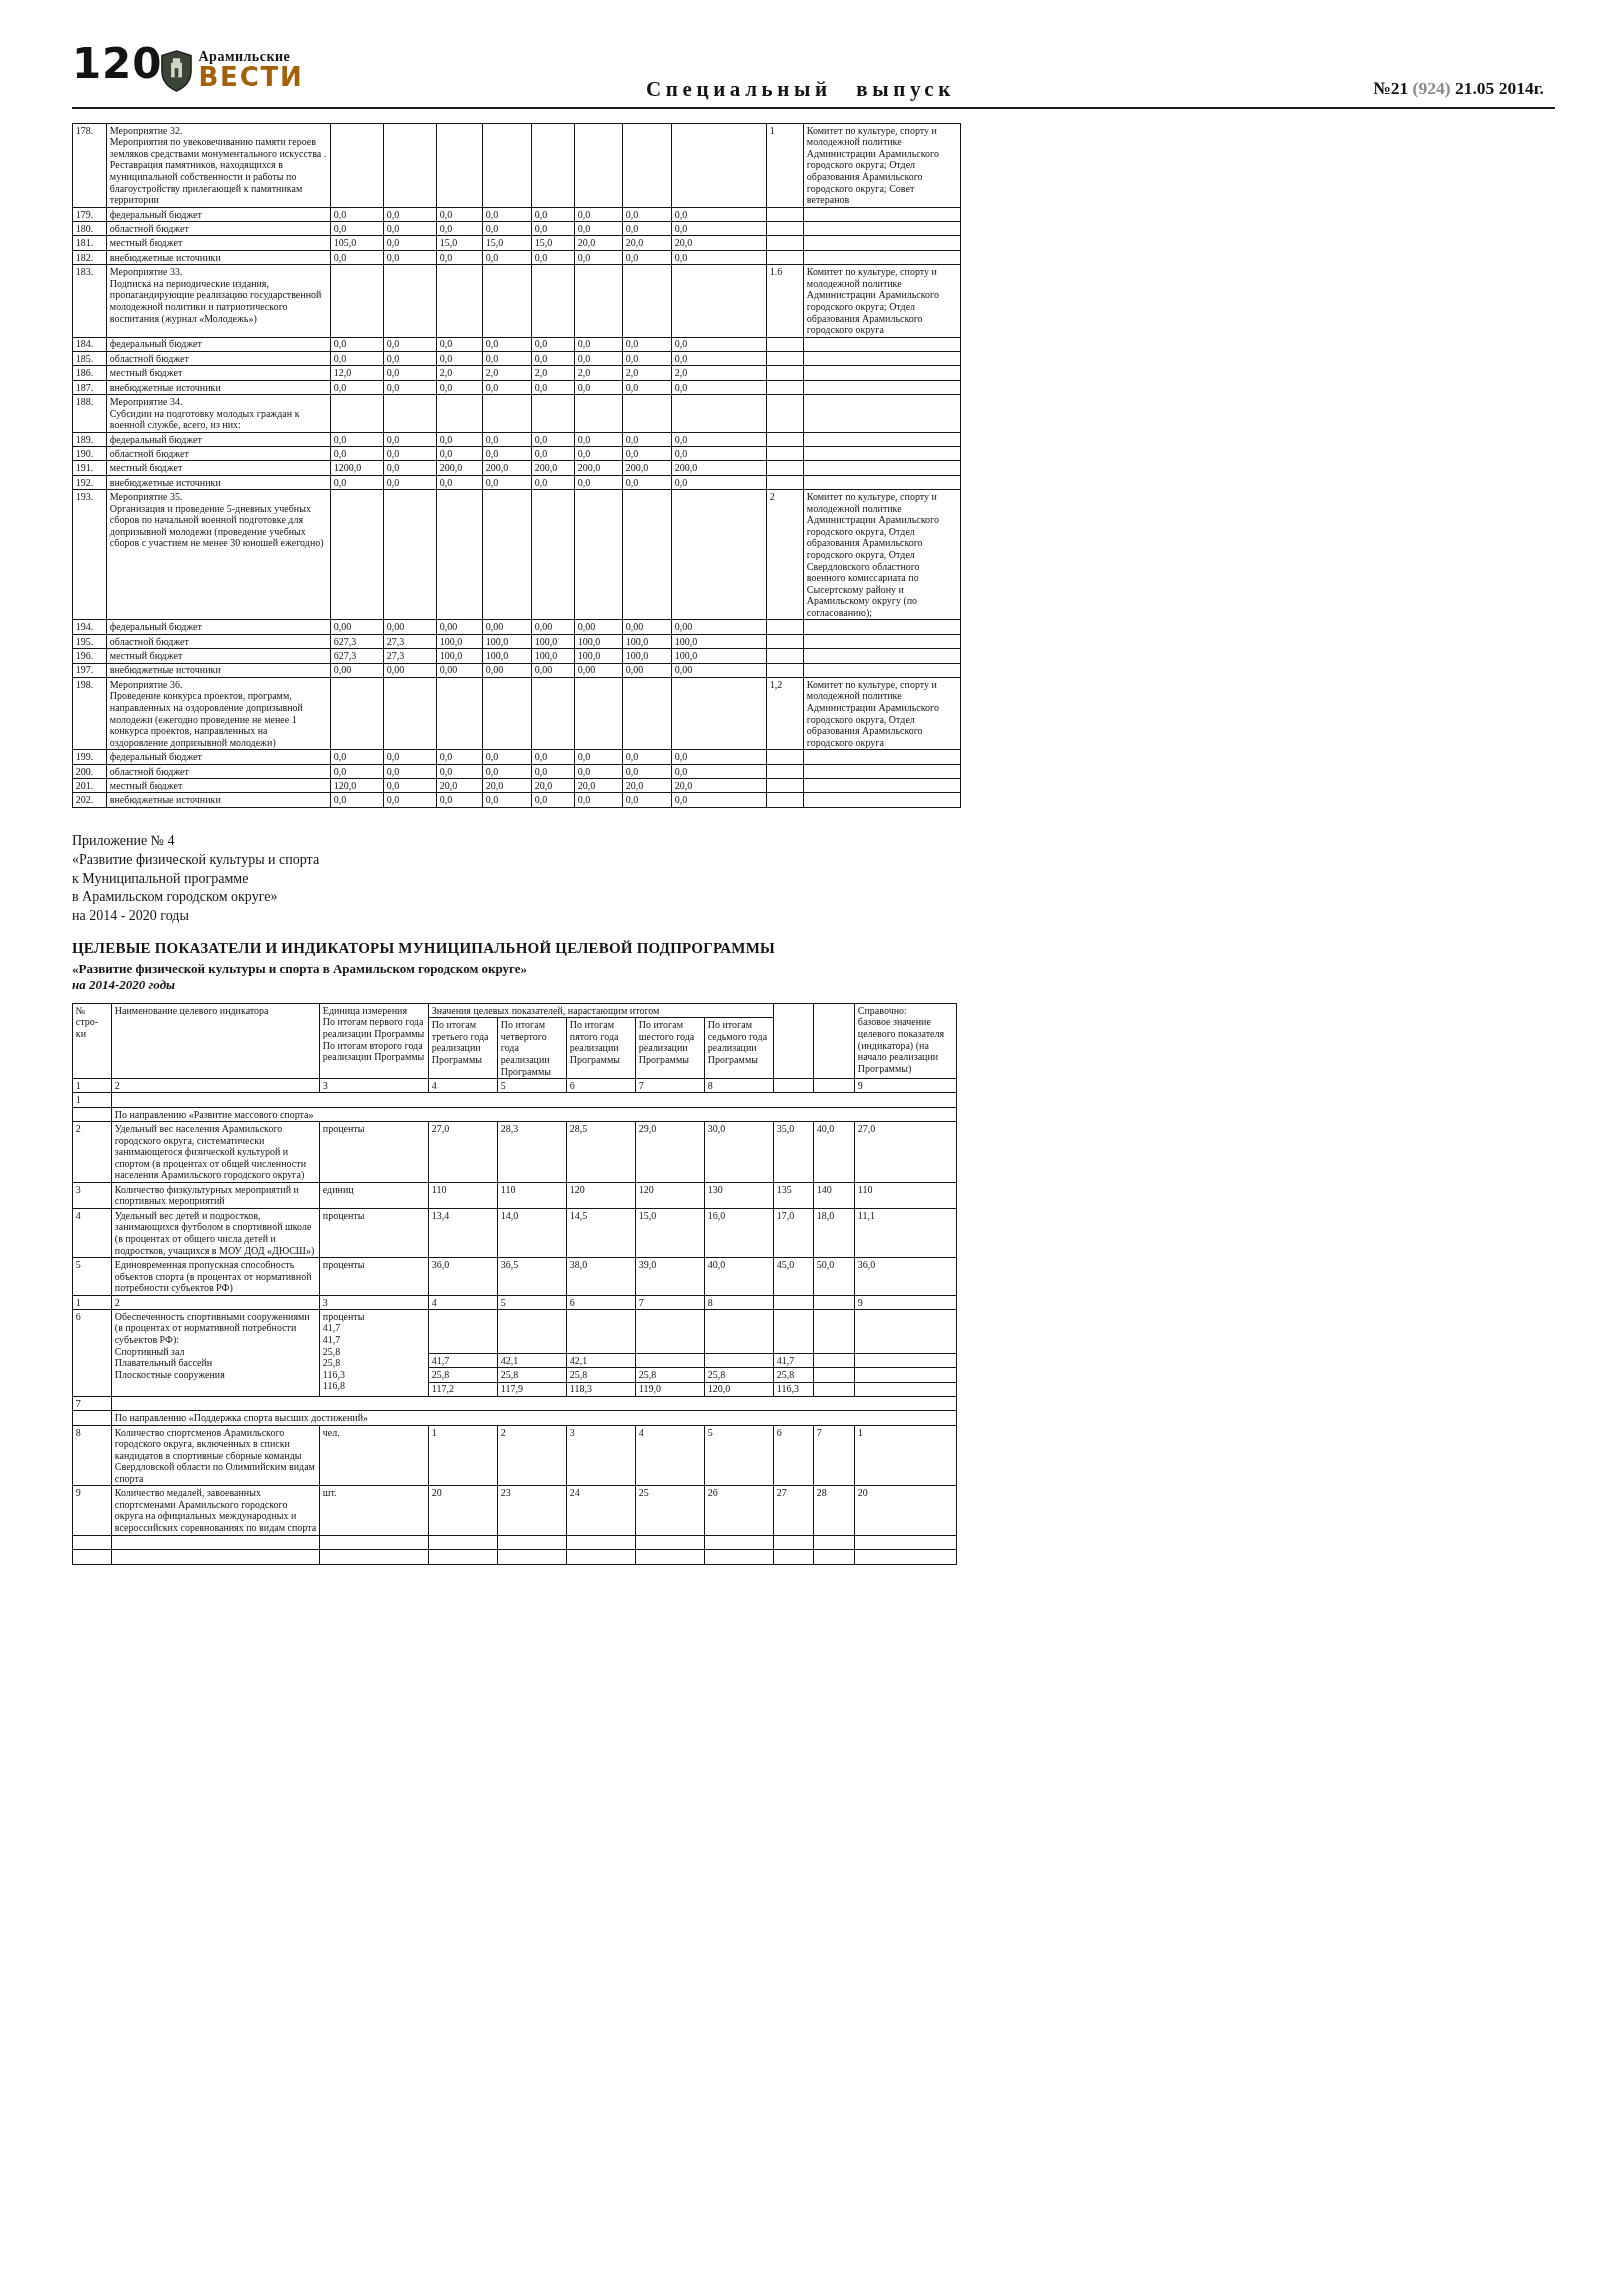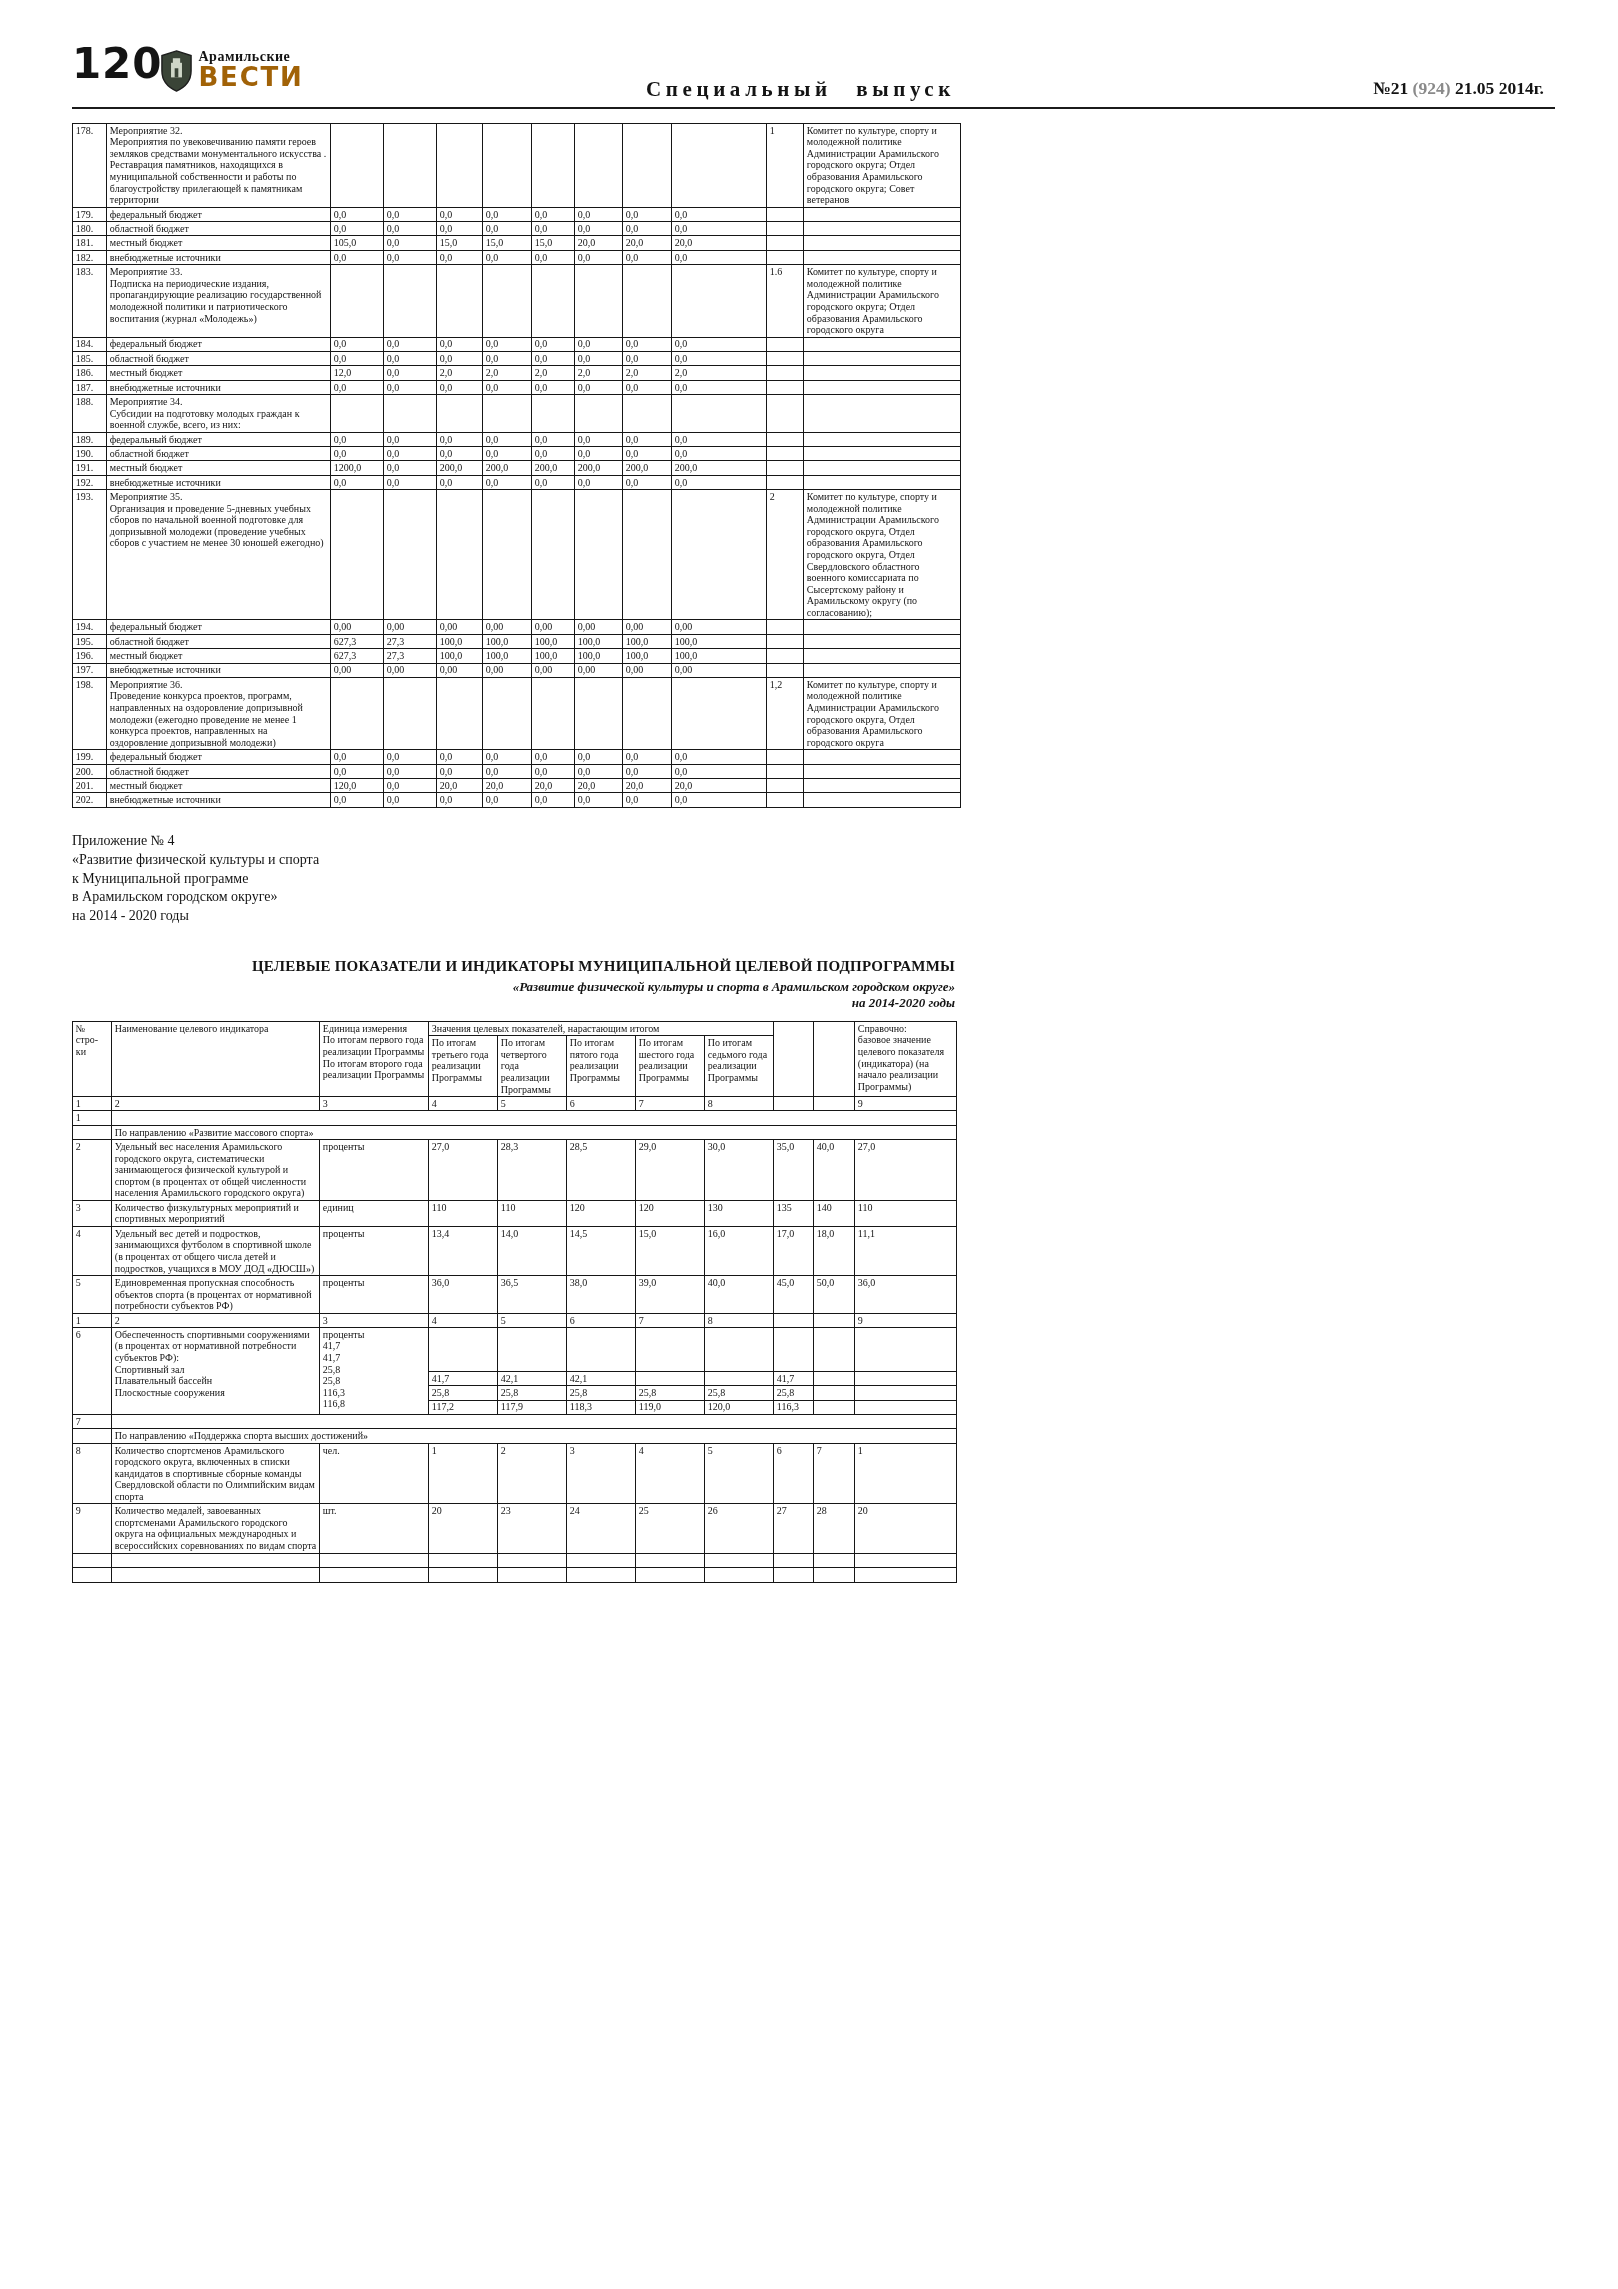--- a/index.html
+++ b/index.html
@@ -35,23 +35,23 @@
   #t1{width:888px;margin-top:14px}
   #t2{width:883px;margin-top:10px}
   th.mid{vertical-align:middle;text-align:center}
   td.center{text-align:center}
   td.spacer{height:41px}
   td.emptyrow{height:12px}
   td.numsrow{height:11px}
 
   
   .appendix{margin-top:24px;text-align:left;font-size:14px;line-height:1.35}
-  .sec-titles{width:883px;margin-top:32px;text-align:right}
+  .sec-titles{width:883px;margin-top:14px;text-align:left}
   .sec-title{font-size:15px;font-weight:bold;letter-spacing:0.2px}
-  .sec-sub{font-size:13px;font-weight:bold;font-style:italic;margin-top:3.7px}
+  .sec-sub{font-size:13px;font-weight:bold;margin-top:3.7px}
   .sec-sub2{font-size:13px;font-weight:bold;font-style:italic}
 </style>
 </head>
 <body>
 
 <div class="content">
 
   <div class="masthead">
     <div class="page-number">120</div>
     <div class="brand">

